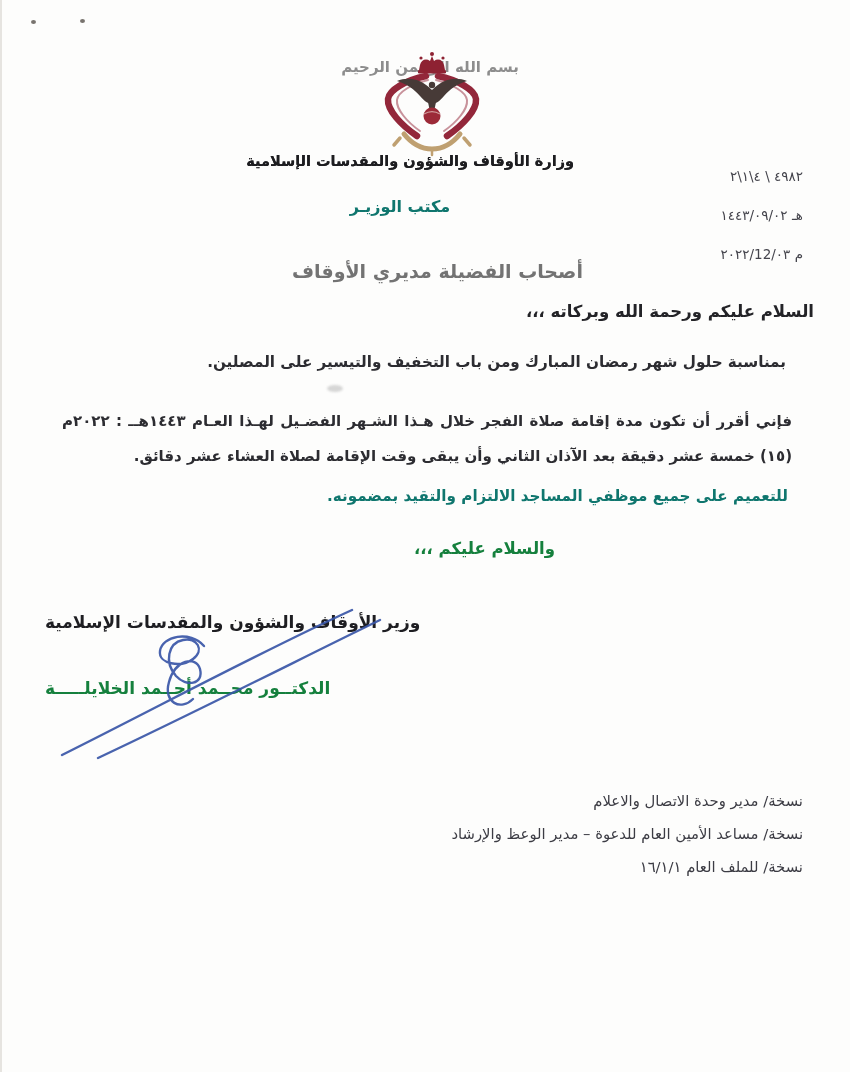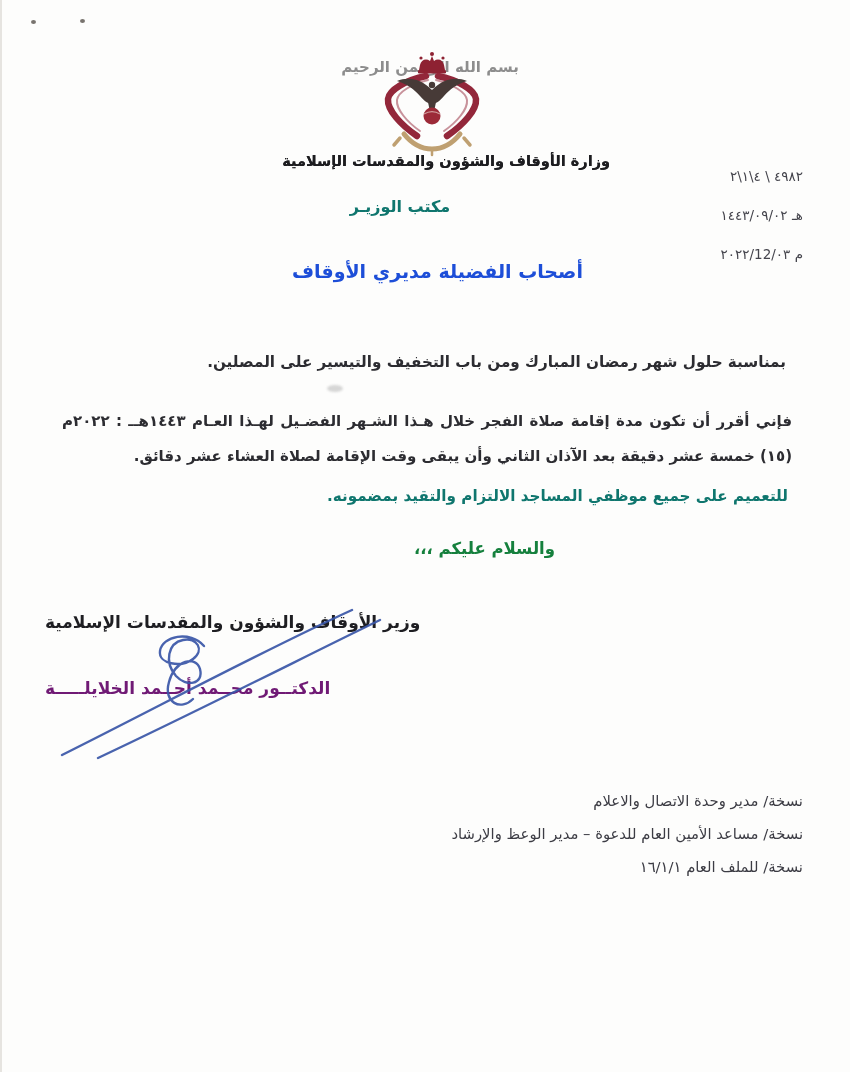--- a/index.html
+++ b/index.html
@@ -25,40 +25,40 @@
 
   .bismillah{
     left:315px;top:27px;width:230px;
     text-align:center;font-size:15px;font-weight:bold;color:#8d8d8d;
     letter-spacing:.5px;filter:blur(.2px);margin-top:31px;
   }
   .emblem{left:372px;top:50px;}
   .ministry-name{
     left:254px;top:153px;width:320px;
     text-align:center;font-size:14.5px;font-weight:bold;color:#1d1d20;
-    letter-spacing:-.2px;text-shadow:0 0 .6px #1d1d20;margin-left:36px;
+    letter-spacing:-.2px;text-shadow:0 0 .6px #1d1d20;
   }
   .office{left:345px;top:197px;width:110px;text-align:center;font-size:16px;font-weight:bold;color:#0f766e;}
 
   .ref-block{right:47px;top:163px;text-align:right;font-size:13.5px;color:#44444c;line-height:27px;}
   .ref-number{letter-spacing:2.2px;}
   .ref-date{letter-spacing:.6px;margin-top:12px;}
 
-  .addressee{left:292px;top:260px;font-size:19px;color:#1d4ed8;}
+  .addressee{left:292px;top:260px;font-size:19px;color:#737373;}
   .salutation{right:36px;top:302px;font-size:16.5px;color:#232327;}
 
   .para-1{right:64px;top:353px;font-size:15.2px;color:#2c2c31;}
   .para-2{left:62px;right:58px;top:404px;font-size:15px;color:#2c2c31;line-height:35px;}
   .jline{text-align:right;text-align-last:justify;white-space:nowrap;}
   .jline-last{text-align:right;white-space:nowrap;}
   .para-3{right:62px;top:487px;font-size:15.2px;color:#0f766e;}
   .closing{right:295px;top:539px;font-size:16.5px;color:#15803d;margin-left:8px;}
 
   .sig-title{left:45px;top:612px;font-size:17px;color:#1e1e22;}
-  .sig-name{left:45px;top:678px;font-size:17px;color:#701a75;}
+  .sig-name{left:45px;top:678px;font-size:17px;color:#15803d;}
   .sig-ink{left:40px;top:588px;pointer-events:none;}
 
   .cc-list{right:47px;top:784px;text-align:right;font-size:14.8px;color:#3c3c44;line-height:33px;font-weight:normal;}
 </style>
 </head>
 <body>
 
 <div class="page">
 
   <div class="abs scan-edge"></div>
@@ -108,20 +108,21 @@
   <div class="abs office rtl nowrap">مكتب الوزيـر</div>
 
   <div class="abs ref-block">
     <div class="ltr nowrap ref-number">٤٩٨٢ \ ٤\١\٢</div>
     <div class="ltr nowrap ref-date">هـ ١٤٤٣/٠٩/٠٢</div>
     <div class="ltr nowrap ref-date">م ٢٠٢٢/12/٠٣</div>
   </div>
 
   <div class="abs addressee rtl nowrap b">أصحاب الفضيلة مديري الأوقاف</div>
 
+  <div class="abs salutation rtl nowrap b">السلام عليكم ورحمة الله وبركاته ،،،</div>
 
   <div class="abs para-1 rtl nowrap b">بمناسبة حلول شهر رمضان المبارك ومن باب التخفيف والتيسير على المصلين.</div>
 
   <div class="abs para-2 rtl b">
     <div class="jline">فإني أقرر أن تكون مدة إقامة صلاة الفجر خلال هـذا الشـهر الفضـيل لهـذا العـام ١٤٤٣هــ : ٢٠٢٢م</div>
     <div class="jline-last">(١٥) خمسة عشر دقيقة بعد الآذان الثاني وأن يبقى وقت الإقامة لصلاة العشاء عشر دقائق.</div>
   </div>
 
   <div class="abs para-3 rtl nowrap b">للتعميم على جميع موظفي المساجد الالتزام والتقيد بمضمونه.</div>
 

